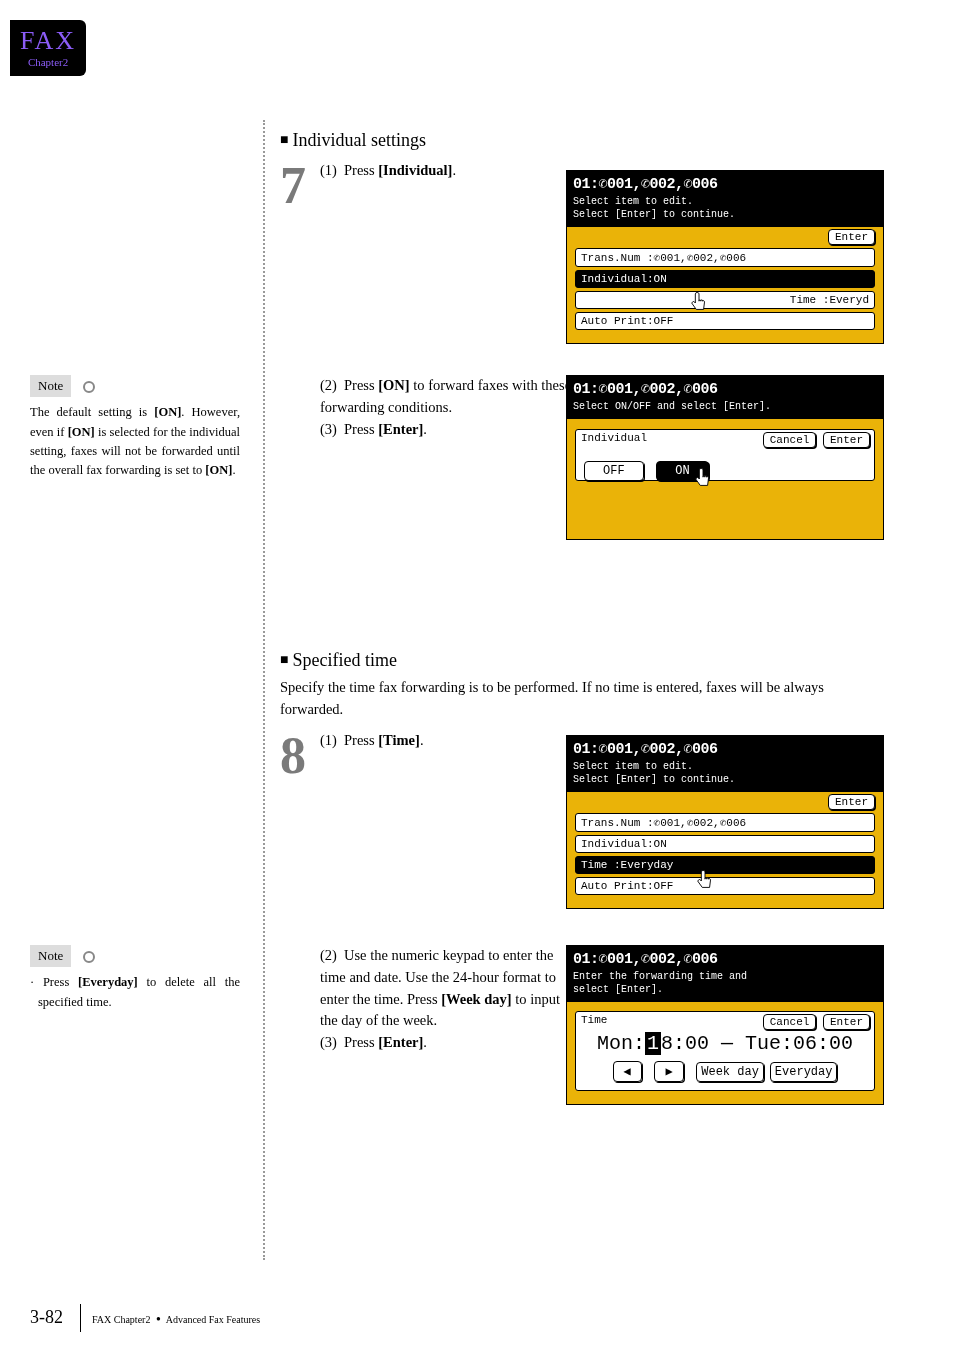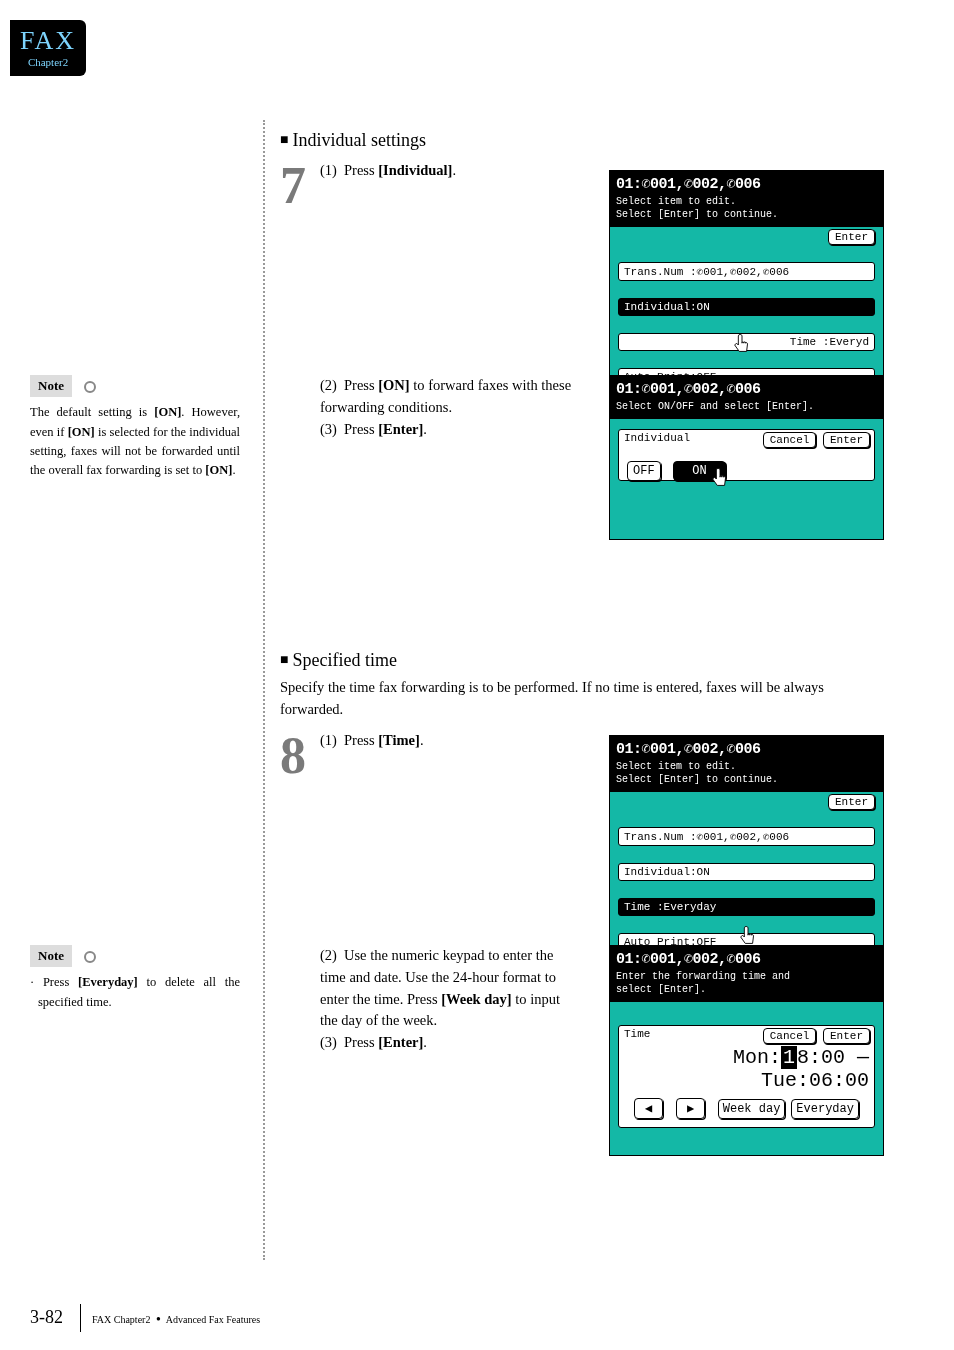--- a/index.html
+++ b/index.html
@@ -7,21 +7,21 @@
     font-family: Georgia, 'Times New Roman', serif;
     width: 954px;
     height: 1350px;
     background: #fff;
     position: relative;
     color: #000;
   }
   .tab {
     position: absolute;
     top: 20px; left: 10px;
-    background: #000; color: #7dd3fc;
+    background: #000; color: #8b5cf6;
     padding: 6px 10px 8px 10px;
     text-align: center;
     border-radius: 0 6px 6px 0;
     font-family: 'Times New Roman', serif;
   }
   .tab .big { font-size: 26px; letter-spacing: 2px; }
   .tab .small { font-size: 11px; }
   .dotted-line {
     position: absolute;
     left: 263px;
@@ -62,29 +62,29 @@
     line-height: 1.55;
     text-align: justify;
   }
   .note-tag {
     background: #ddd;
     display: inline-block;
     padding: 1px 8px;
     font-size: 13px;
     margin-right: 6px;
   }
-  .note-tag-row { margin-bottom: 6px; font-weight: bold; }
+  .note-tag-row { margin-bottom: 6px; }
   .note-tag-row svg { vertical-align: middle; }
 
   
   .screen {
     position: absolute;
-    width: 275px;
+    width: 318px;
     border: 1px solid #000;
-    background: #14b8a6;
+    background: #eab308;
     font-family: 'Courier New', monospace;
     font-size: 12px;
   }
   .screen .hdr {
     background: #000; color: #fff;
     padding: 4px 6px 6px 6px;
     line-height: 1.3;
   }
   .screen .hdr .title { font-size: 15px; font-weight: bold; letter-spacing: -0.5px; }
   .screen .body { padding: 6px 8px 10px 8px; position: relative; }
@@ -94,21 +94,21 @@
     border-radius: 4px;
     padding: 1px 6px;
     background: #fff;
     font-size: 11px;
     box-shadow: 1px 1px 0 #000;
   }
   .row {
     border: 1px solid #000;
     border-radius: 3px;
     padding: 2px 5px;
-    margin: 17px 0;
+    margin: 3px 0;
     background: #fff;
     font-size: 11px;
   }
   .row.hi { background: #000; color: #fff; }
   .cursor-hand {
     width: 22px; height: 26px;
     display: inline-block;
     vertical-align: middle;
   }
   .page-foot {
@@ -120,21 +120,21 @@
   .page-foot .dot { font-size: 8px; vertical-align: 2px; margin: 0 3px; }
   .vbar {
     position: absolute;
     bottom: 18px; left: 80px;
     width: 1px; height: 28px;
     background: #000;
   }
   .timebox {
     font-family: 'Courier New', monospace;
     font-size: 20px;
-    text-align: right;
+    text-align: center;
     margin: 6px 0;
   }
   .timebox .blk { background:#000; color:#fff; padding:0 2px; }
   .smallbtn {
     display:inline-block; border:1px solid #000; border-radius:4px;
     padding:2px 10px; margin:0 3px; font-size:12px;
     box-shadow: 1px 1px 0 #000;
   }
 </style>
 </head>
@@ -210,21 +210,21 @@
     <div style="font-size:10px;">Select ON/OFF and select [Enter].</div>
   </div>
   <div class="body" style="height:120px;">
     <div class="row" style="margin-top:4px; position:relative; height:52px;">
       <span>Individual</span>
       <span style="position:absolute; top:2px; right:4px;">
         <span class="btn">Cancel</span>
         <span class="btn">Enter</span>
       </span>
       <div style="margin-top:8px;">
-        <span class="smallbtn" style="padding:2px 5px;text-align:right;">OFF</span>
+        <span class="smallbtn" style="padding:2px 18px;text-align:right;">OFF</span>
         <span class="smallbtn" style="background:#000;color:#fff;padding:2px 18px;">ON</span>
         <svg class="cursor-hand" viewBox="0 0 24 24" style="margin-left:-26px; margin-top:14px;">
             <path d="M8 2v10l-2-2-2 2 5 7h8l1-8c0-2-2-2-2-1 0-2-2-2-2 0 0-2-2-2-2 0V2c0-2-4-2-4 0z" fill="#fff" stroke="#000"></path>
           </svg>
       </div>
     </div>
   </div>
 </div>
 
 <div class="section" style="top:650px;">

